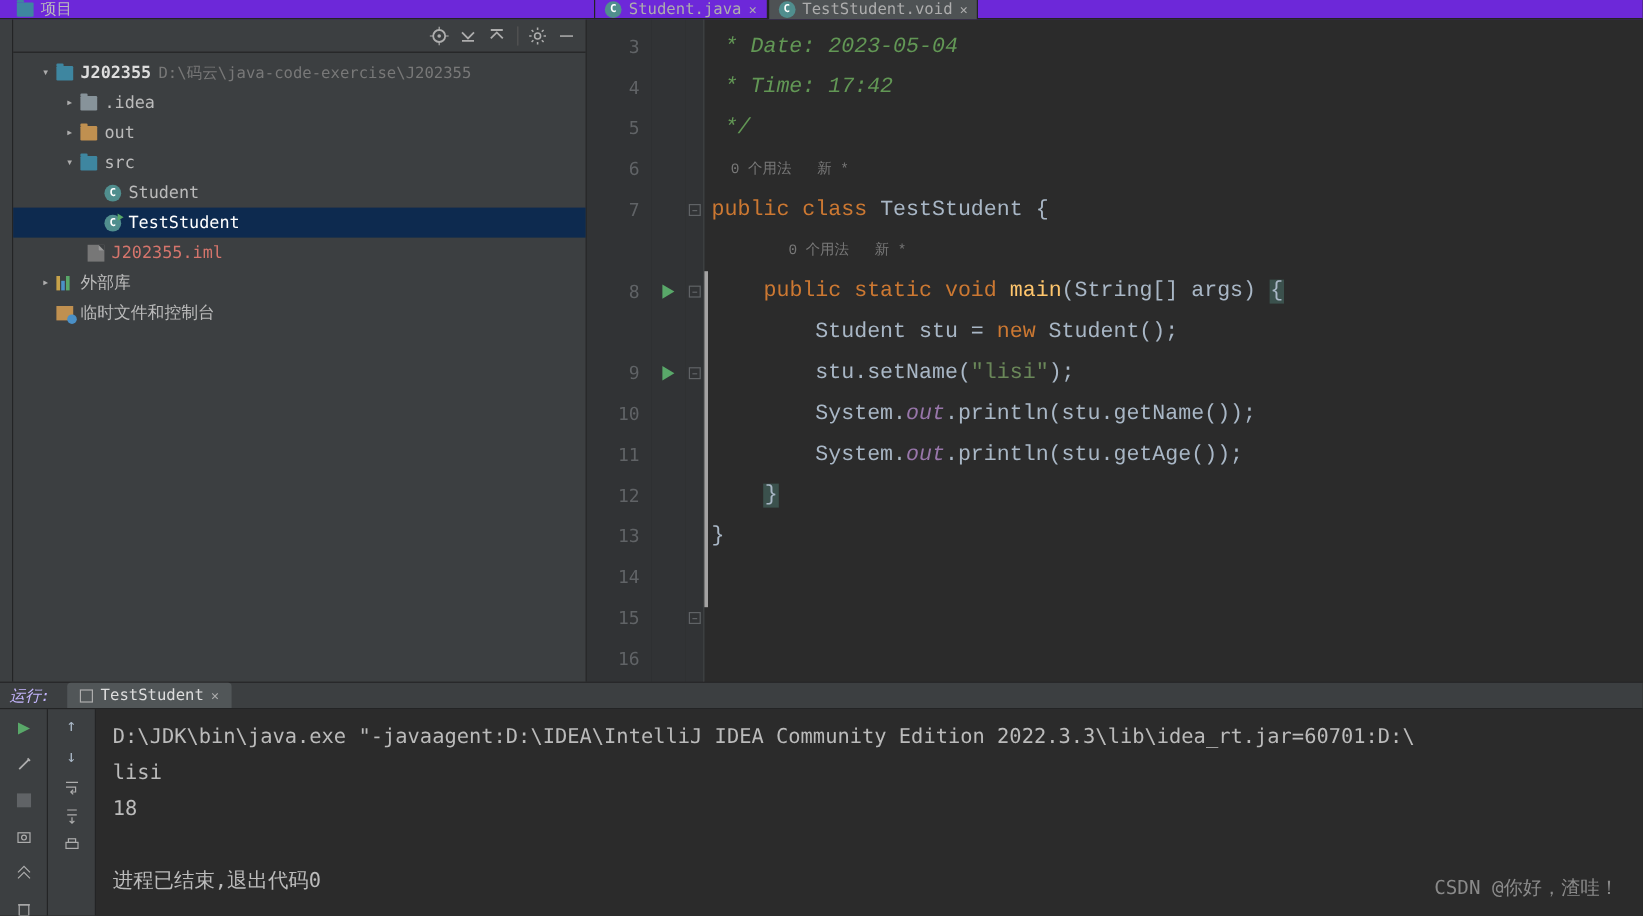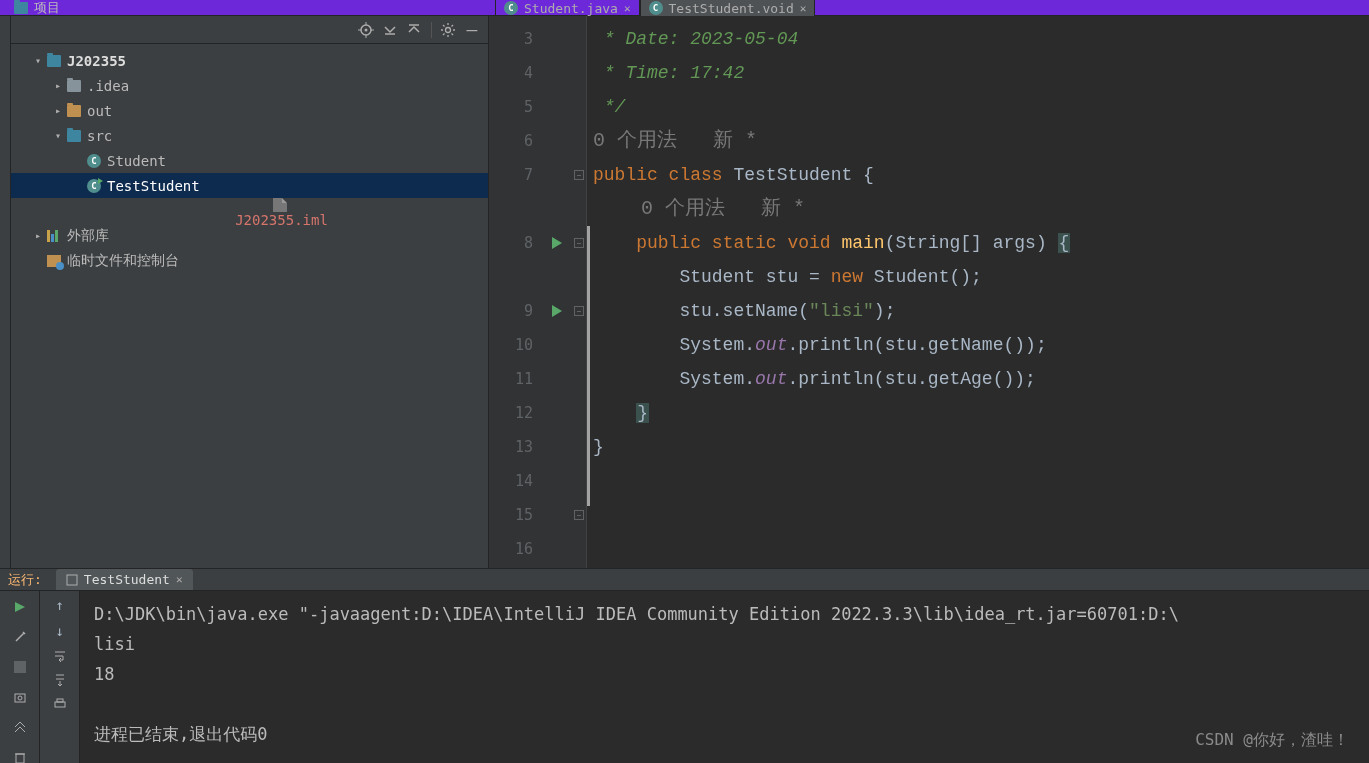--- a/index.html
+++ b/index.html
@@ -107,40 +107,40 @@
 .fold-gutter { width:16px; background:#313335; padding-top:6px; border-right:1px solid #404244;}
 .fold-gutter .slot { height:34px; display:flex; align-items:center; justify-content:center;}
 .fold-gutter .mk { width:10px; height:10px; border:1px solid #606366; position:relative;}
 .fold-gutter .mk::before{content:"";position:absolute;left:2px;right:2px;top:4px;height:1px;background:#606366;}
 .code {
   flex:1; padding-top:6px; padding-left:6px;
   font-family:Consolas,"Courier New",monospace;
   font-size:18px; position:relative;
 }
 .code .row { height:34px; line-height:34px; white-space:pre;}
-.code .hint-row { height:34px; line-height:34px; color:#787878; font-size:20px; padding-left:0;}
+.code .hint-row { height:34px; line-height:34px; color:#787878; font-size:12px; padding-left:0;margin-left:16px;}
 .c-comment { color:#629755; font-style:italic;}
 .c-kw { color:#cc7832;}
 .c-fn { color:#ffc66d;}
 .c-str { color:#6a8759;}
 .c-num { color:#6897bb;}
 .c-field { color:#9876aa; font-style:italic;}
 .c-type { color:#a9b7c6;}
 .hl-brace { background:#3b514d; padding:0 1px;}
 .caret-line-strip { position:absolute; left:0; top:0; width:3px; background:#a4a3a3;}
 
 .bottom-panel {
   height:195px; background:#2b2b2b; border-top:1px solid #232425;
   display:flex; flex-direction:column;
 }
 .run-tabs {
   height:28px; background:#3c3f41; border-bottom:1px solid #232425;
   display:flex; align-items:center; padding-left:8px; gap:4px;
 }
-.run-tabs .label { color:#fdba74; font-size:13px; padding-right:10px;}
+.run-tabs .label { color:#c4b5fd; font-size:13px; padding-right:10px;font-style:italic;}
 .run-tabs .tab {
   background:#515658; padding:3px 10px; border-radius:3px 3px 0 0;
   display:flex; align-items:center; gap:6px; color:#ddd; font-size:13px;
 }
 .run-body { flex:1; display:flex;}
 .run-tools {
   width:40px; background:#3c3f41; border-right:1px solid #232425;
   display:flex; flex-direction:column; align-items:center; padding-top:6px; gap:10px;
 }
 .run-tools .btn { width:20px; height:20px; display:flex; align-items:center; justify-content:center; color:#adadad;}
@@ -228,20 +228,21 @@
       </div>
       <div class="ico-btn" style="color:#adadad;font-size:18px;">—</div>
     </div>
     <div class="tree">
       <div class="tree-row" style="padding-left:20px;">
         <span class="arrow">▾</span>
         <span class="ico">
             <span class="folder-icon blue"></span>
           </span>
         <span class="label"><b style="color:#ddd;margin-top:17px;">J202355</b></span>
+        <span class="path">D:\码云\java-code-exercise\J202355</span>
       </div>
       <div class="tree-row" style="padding-left:40px;">
         <span class="arrow">▸</span>
         <span class="ico">
             <span class="folder-icon"></span>
           </span>
         <span class="label">.idea</span>
       </div>
       <div class="tree-row" style="padding-left:40px;">
         <span class="arrow">▸</span>
@@ -262,21 +263,21 @@
             <span class="class-icon">C</span>
           </span>
         <span class="label">Student</span>
       </div>
       <div class="tree-row selected" style="padding-left:74px;">
         <span class="ico" style="position:relative;">
             <span class="class-icon play">C</span>
           </span>
         <span class="label">TestStudent</span>
       </div>
-      <div class="tree-row" style="padding-left:60px;flex-direction:column;">
+      <div class="tree-row" style="padding-left:60px;">
         <span class="ico">
             <span class="iml-icon"></span>
           </span>
         <span class="label" style="color:#d5756c;">J202355.iml</span>
       </div>
       <div class="tree-row" style="padding-left:20px;">
         <span class="arrow">▸</span>
         <span class="ico">
             <span class="lib-icon">
               <span></span>

